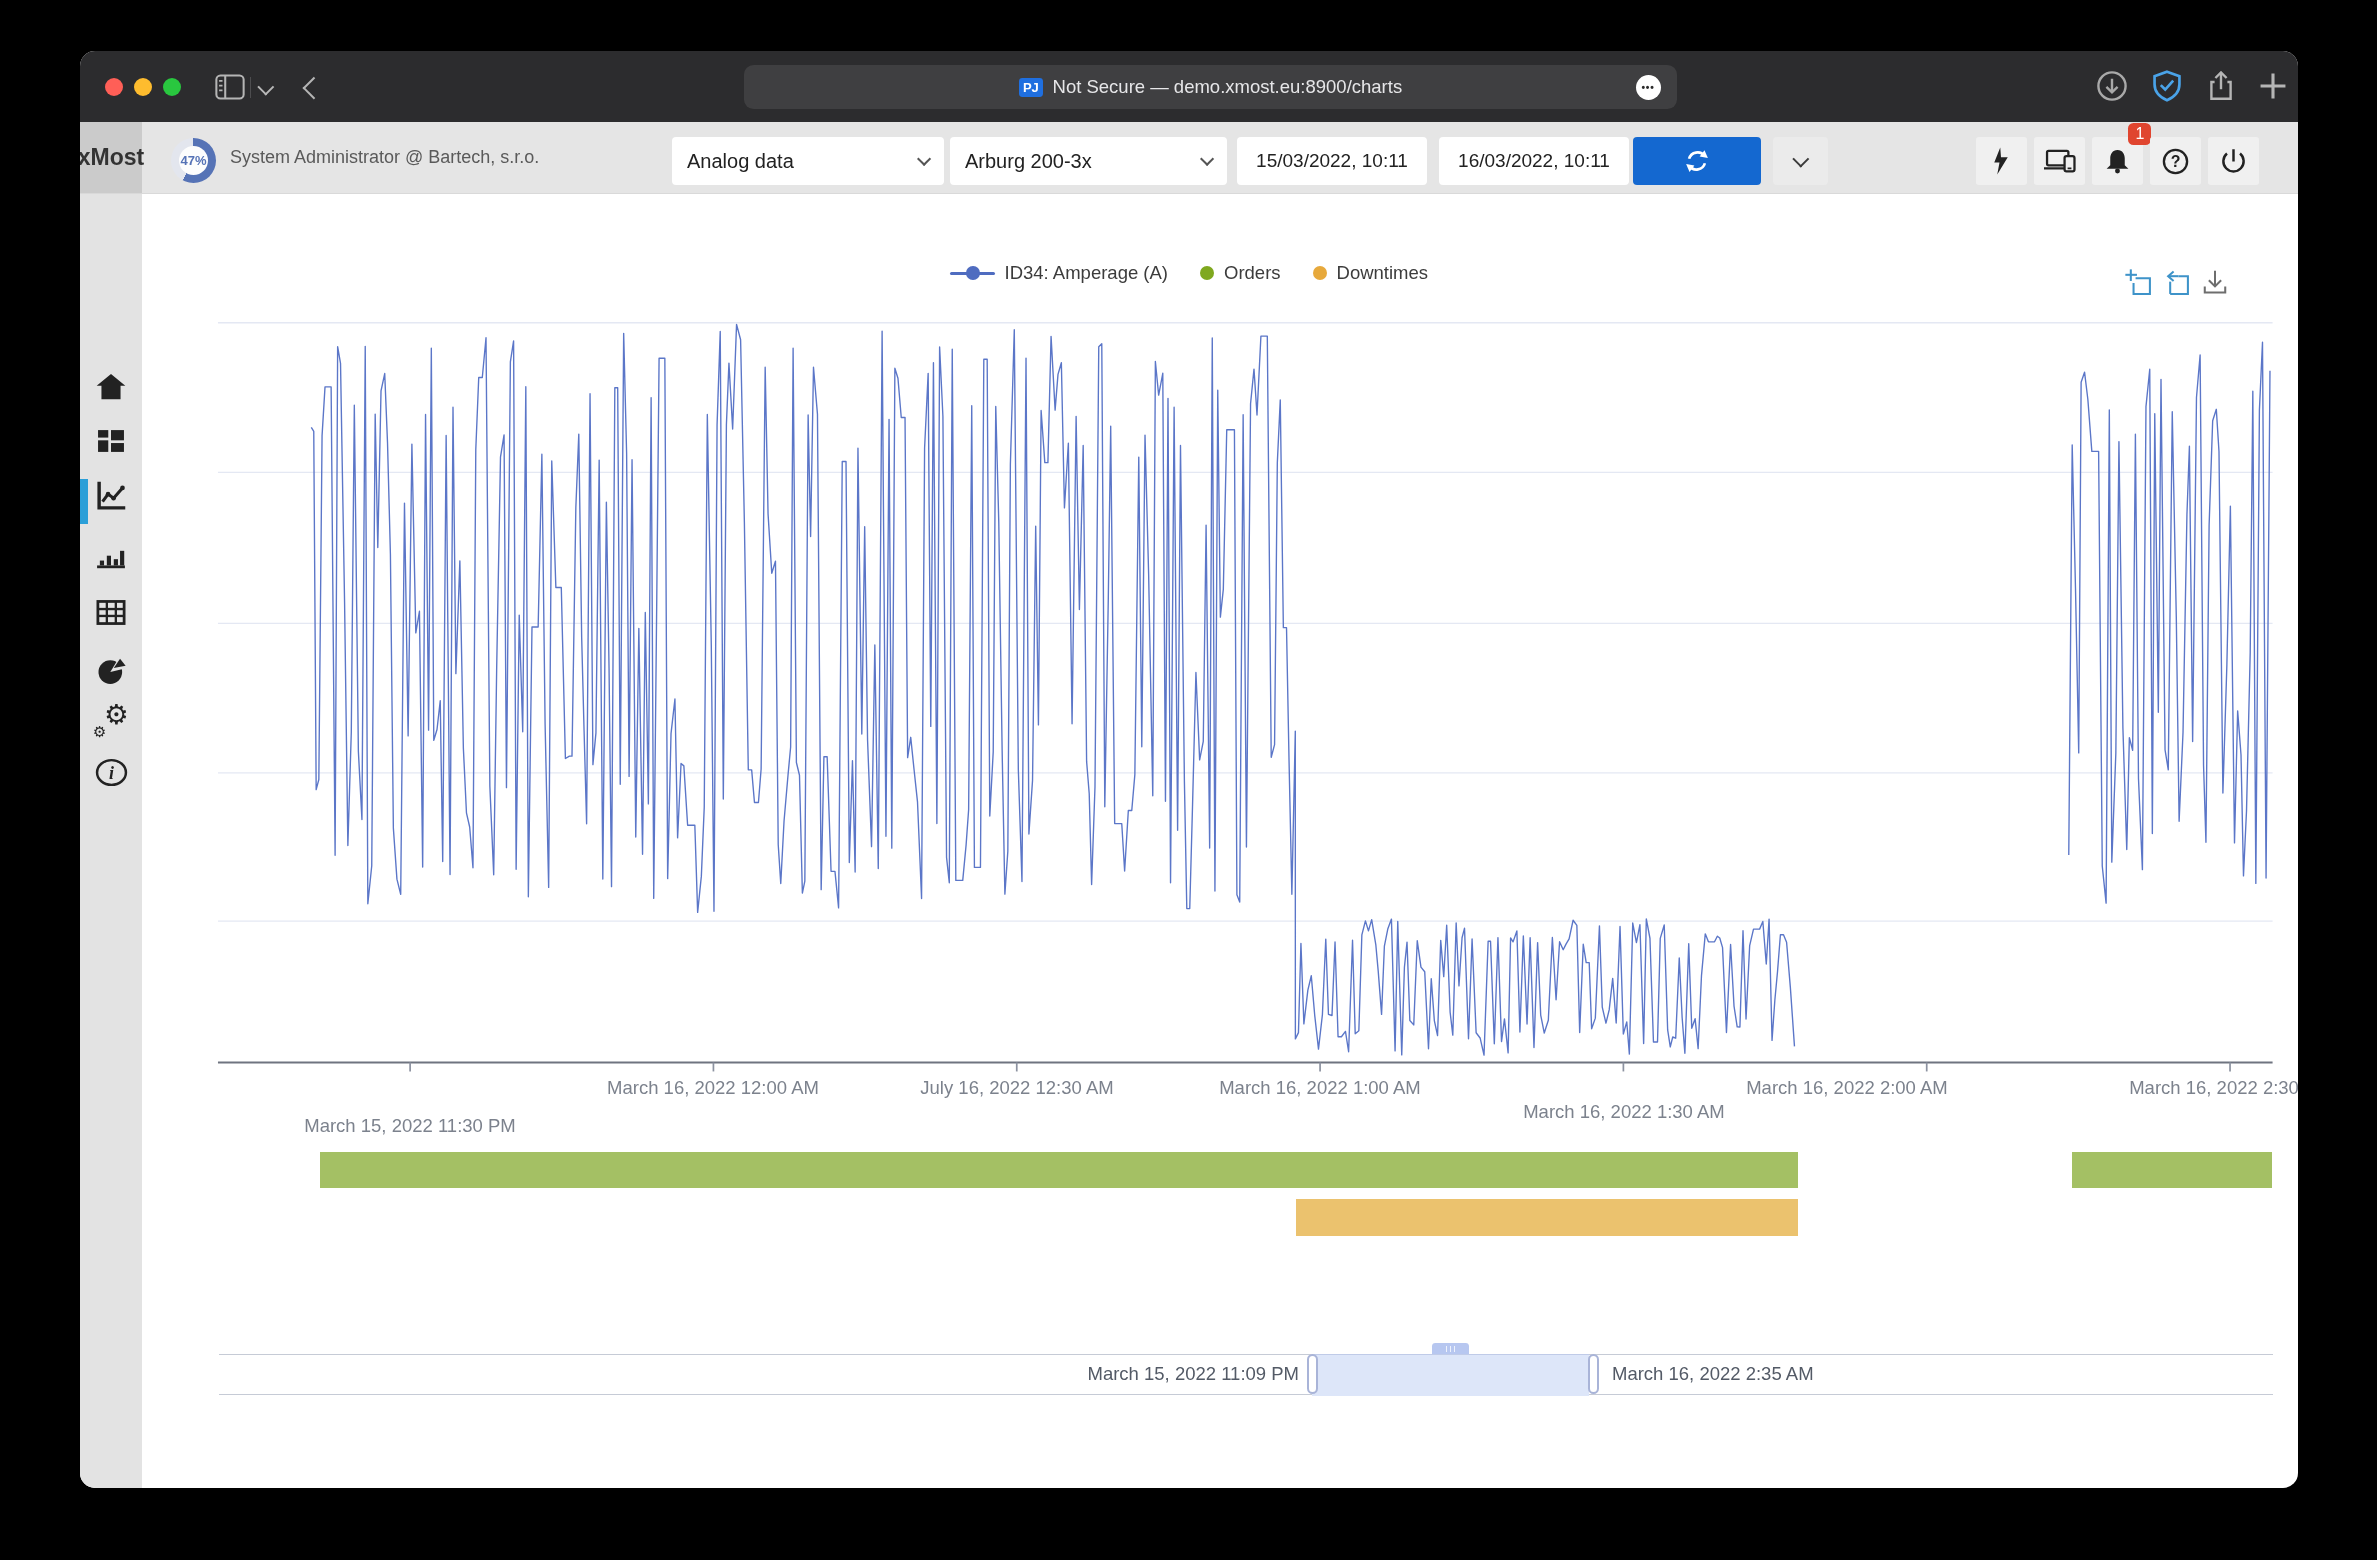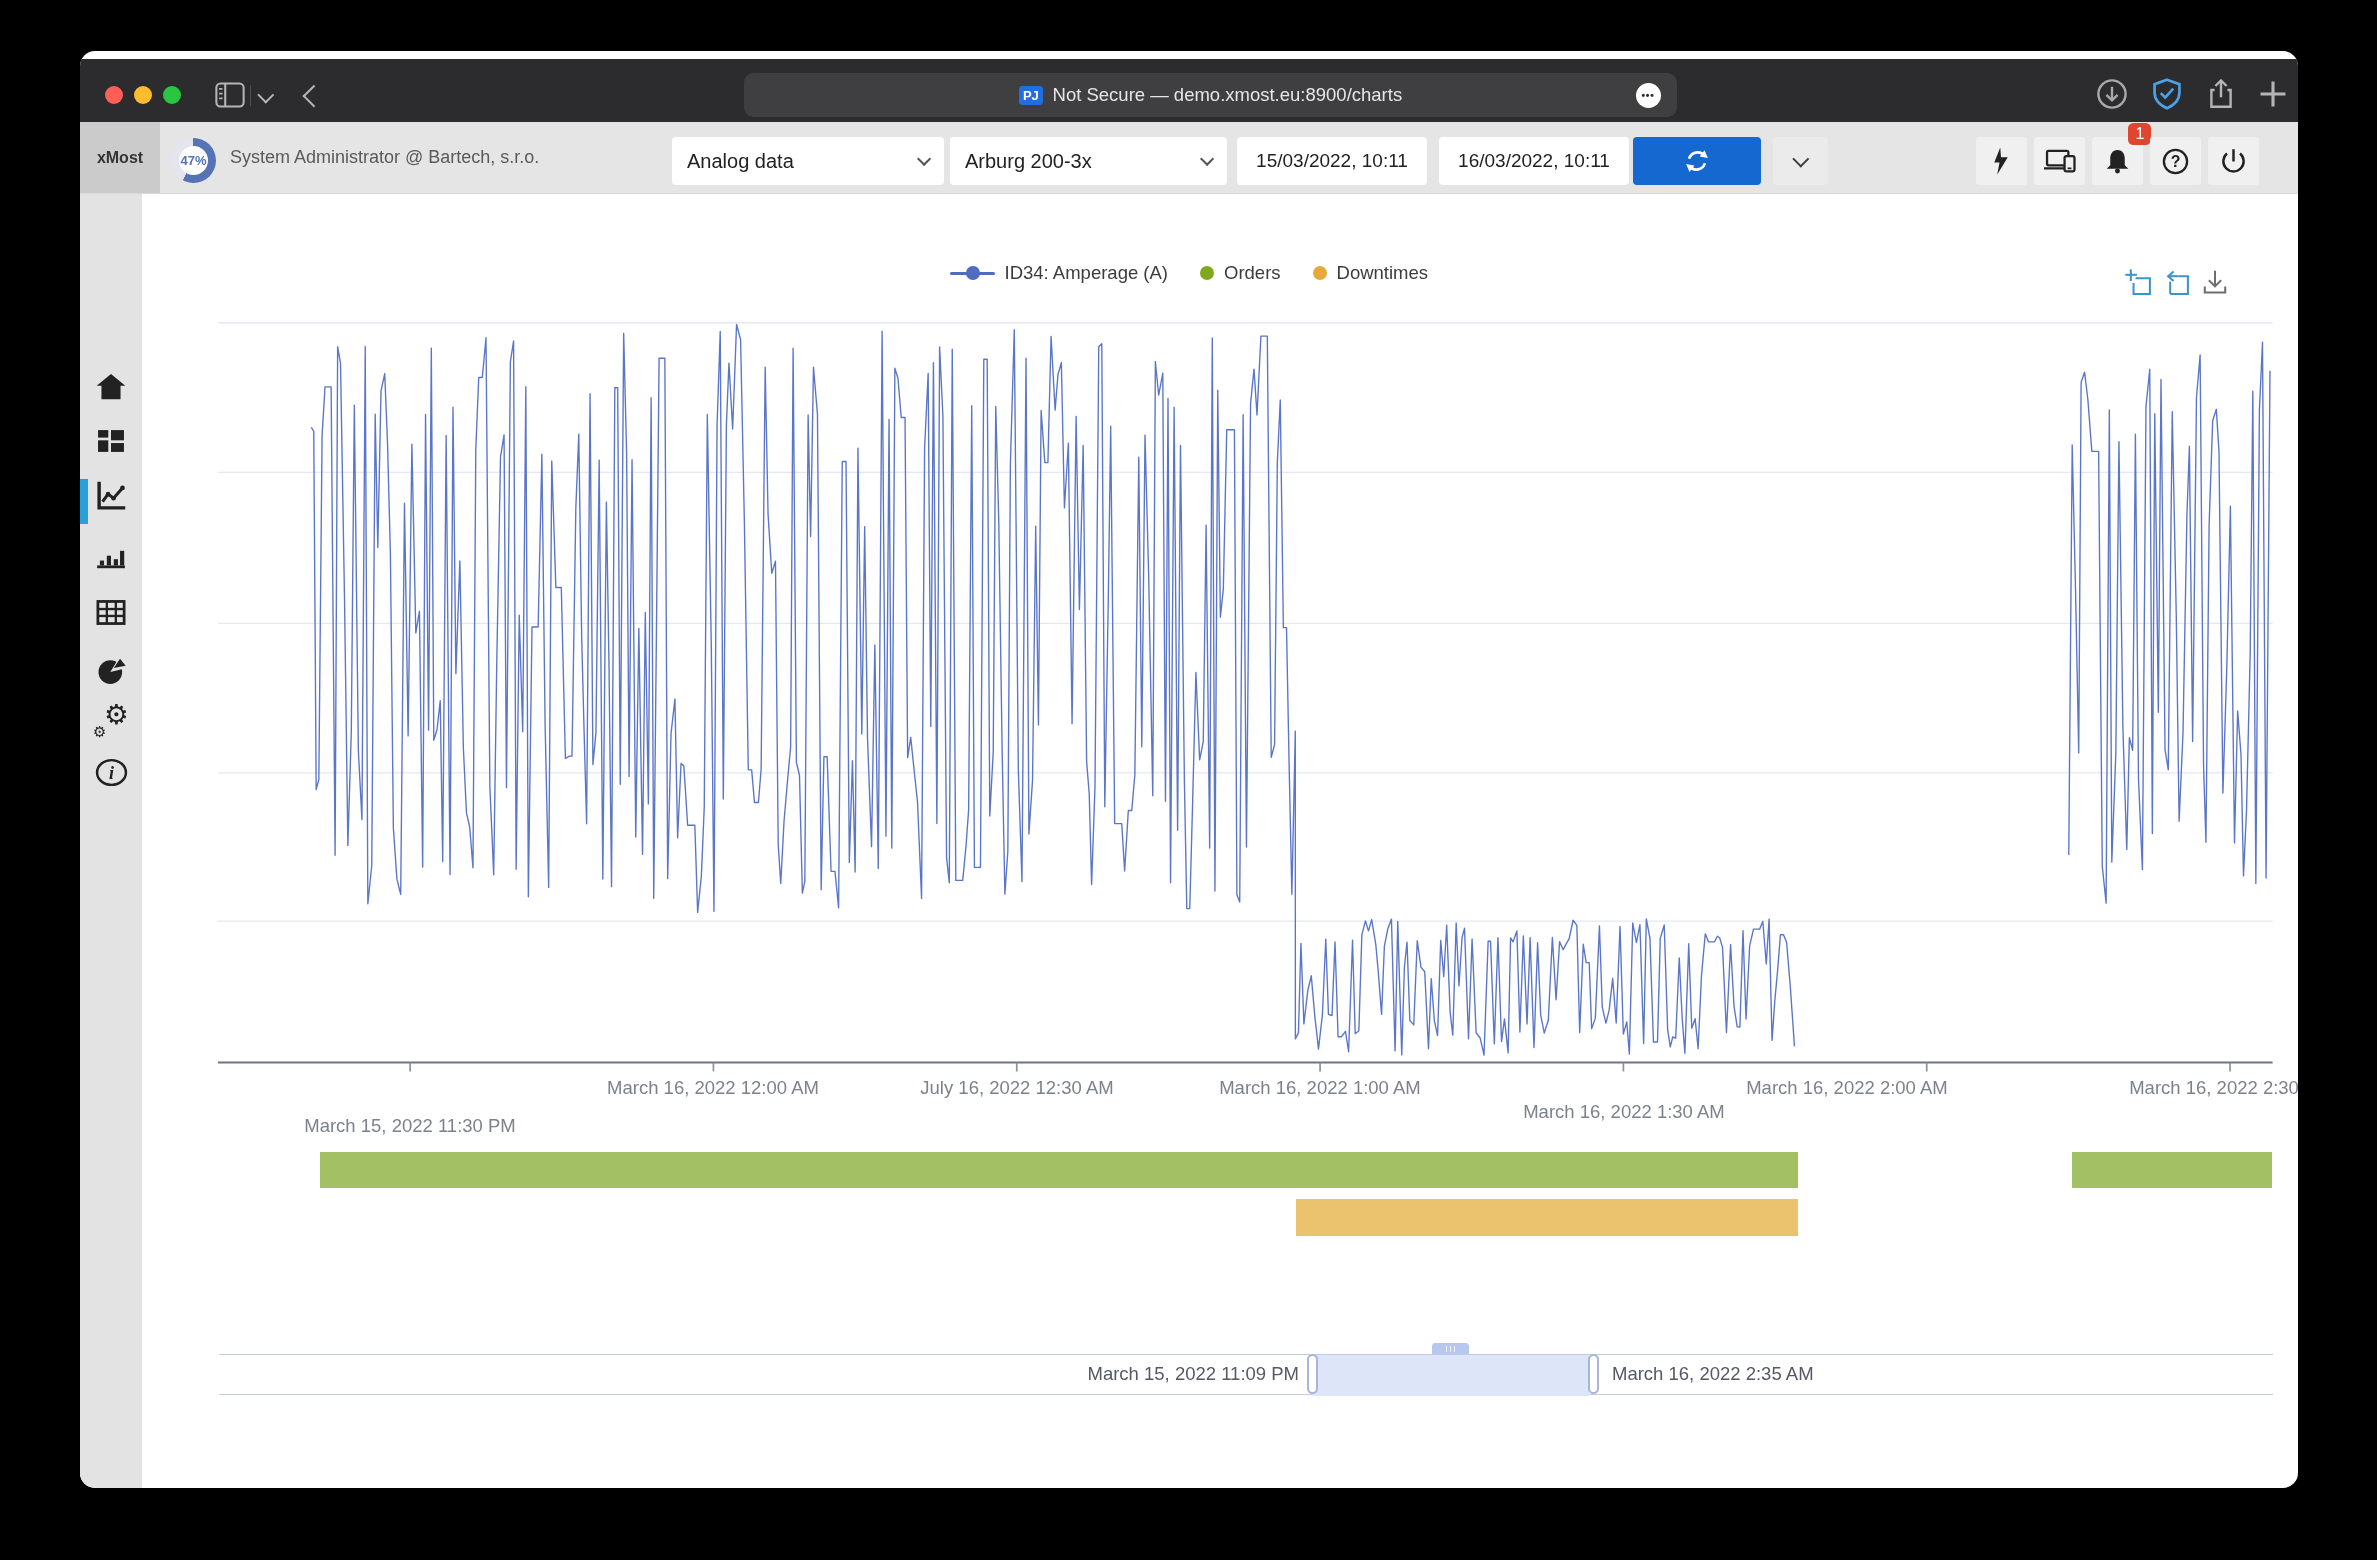--- a/index.html
+++ b/index.html
@@ -1,32 +1,32 @@
 <!DOCTYPE html>
 <html style="font-size:11px"><head>
 <meta charset="utf-8">
 <style>
   html,body{margin:0;padding:0;background:#000;}
   body{width:2377px;height:1561px;position:relative;font-family:"Liberation Sans",sans-serif;-webkit-font-smoothing:antialiased;}
   .abs{position:absolute;}
   
   #window{position:absolute;left:80px;top:51px;width:2218px;height:1437px;border-radius:15px;overflow:hidden;background:#fff;}
   
-  #chrome{position:absolute;left:0;top:8px;width:2218px;height:71px;background:#2c2c2e;display:flex;align-items:center;}
+  #chrome{position:absolute;left:0;top:0;width:2218px;height:71px;background:#2c2c2e;display:flex;align-items:center;}
   .tl{width:18px;height:18px;border-radius:50%;margin-right:11px;}
   .chev{width:9.6px;height:9.6px;border-right:2.1px solid #b9b9b9;border-bottom:2.1px solid #b9b9b9;transform:rotate(45deg);}
   .backchev{width:13.7px;height:13.7px;border-left:2.7px solid #b5b5b5;border-bottom:2.7px solid #b5b5b5;transform:rotate(45deg);}
   #urlbar{position:absolute;left:664px;top:14.4px;width:933px;height:44px;background:#3f3f41;border-radius:9.6px;display:flex;align-items:center;justify-content:center;gap:9.6px;}
   #tabbadge{background:#1f6fe0;color:#fff;font-size:13px;font-weight:bold;border-radius:3.4px;padding:2.1px 4.1px;}
   #urltext{color:#e6e6e8;font-size:18.5px;}
   #ellipsis{position:absolute;right:16.5px;top:9.6px;width:25px;height:25px;background:#fff;border-radius:50%;color:#2b2b2b;font-size:10.3px;letter-spacing:0.7px;display:flex;align-items:center;justify-content:center;font-weight:bold;}
   .chromeicon{position:absolute;top:19px;}
   
   #appheader{position:absolute;left:0;top:71px;width:2218px;height:71px;background:#e5e5e5;border-bottom:0.7px solid #d9d9d9;}
-  #brandcell{position:absolute;left:0;top:0;width:80px;height:71px;background:#cbcbcb;display:flex;align-items:center;justify-content:center;font-size:16px;font-weight:600;color:#333;}
+  #brandcell{position:absolute;left:0;top:0;width:62px;height:71px;background:#cbcbcb;display:flex;align-items:center;justify-content:center;font-size:23px;font-weight:600;color:#333;}
   #donut{position:absolute;left:91px;top:16px;width:45px;height:45px;border-radius:50%;background:conic-gradient(#5673b6 0 209deg,#e3e6ee 209deg 360deg);display:flex;align-items:center;justify-content:center;}
   #donut .hole{width:29px;height:29px;border-radius:50%;background:#fdfdfd;display:flex;align-items:center;justify-content:center;font-size:13px;color:#5673b6;font-weight:600;}
   #usertext{position:absolute;left:150px;top:0;height:71px;display:flex;align-items:center;font-size:18px;color:#5a5a5a;}
   .field{position:absolute;top:15px;height:48px;background:#fff;border-radius:4.1px;display:flex;align-items:center;box-sizing:border-box;font-size:20px;color:#222;}
   .select{justify-content:space-between;padding:0 15px;gap:28px;}
   .select .chev{border-color:#555;width:8.2px;height:8.2px;margin-top:-4.1px;}
   .datefield{justify-content:center;font-size:19px;}
   #refreshbtn{position:absolute;left:1553px;top:15px;width:128px;height:48px;background:#1468d0;border-radius:4.1px;display:flex;align-items:center;justify-content:center;}
   #hdrchev{position:absolute;left:1693px;top:15px;width:55px;height:48px;background:#ebebeb;border-radius:4.1px;display:flex;align-items:center;justify-content:center;}
   #hdrchev .chev{border-color:#3a3a3a;margin-top:-4.1px;}

